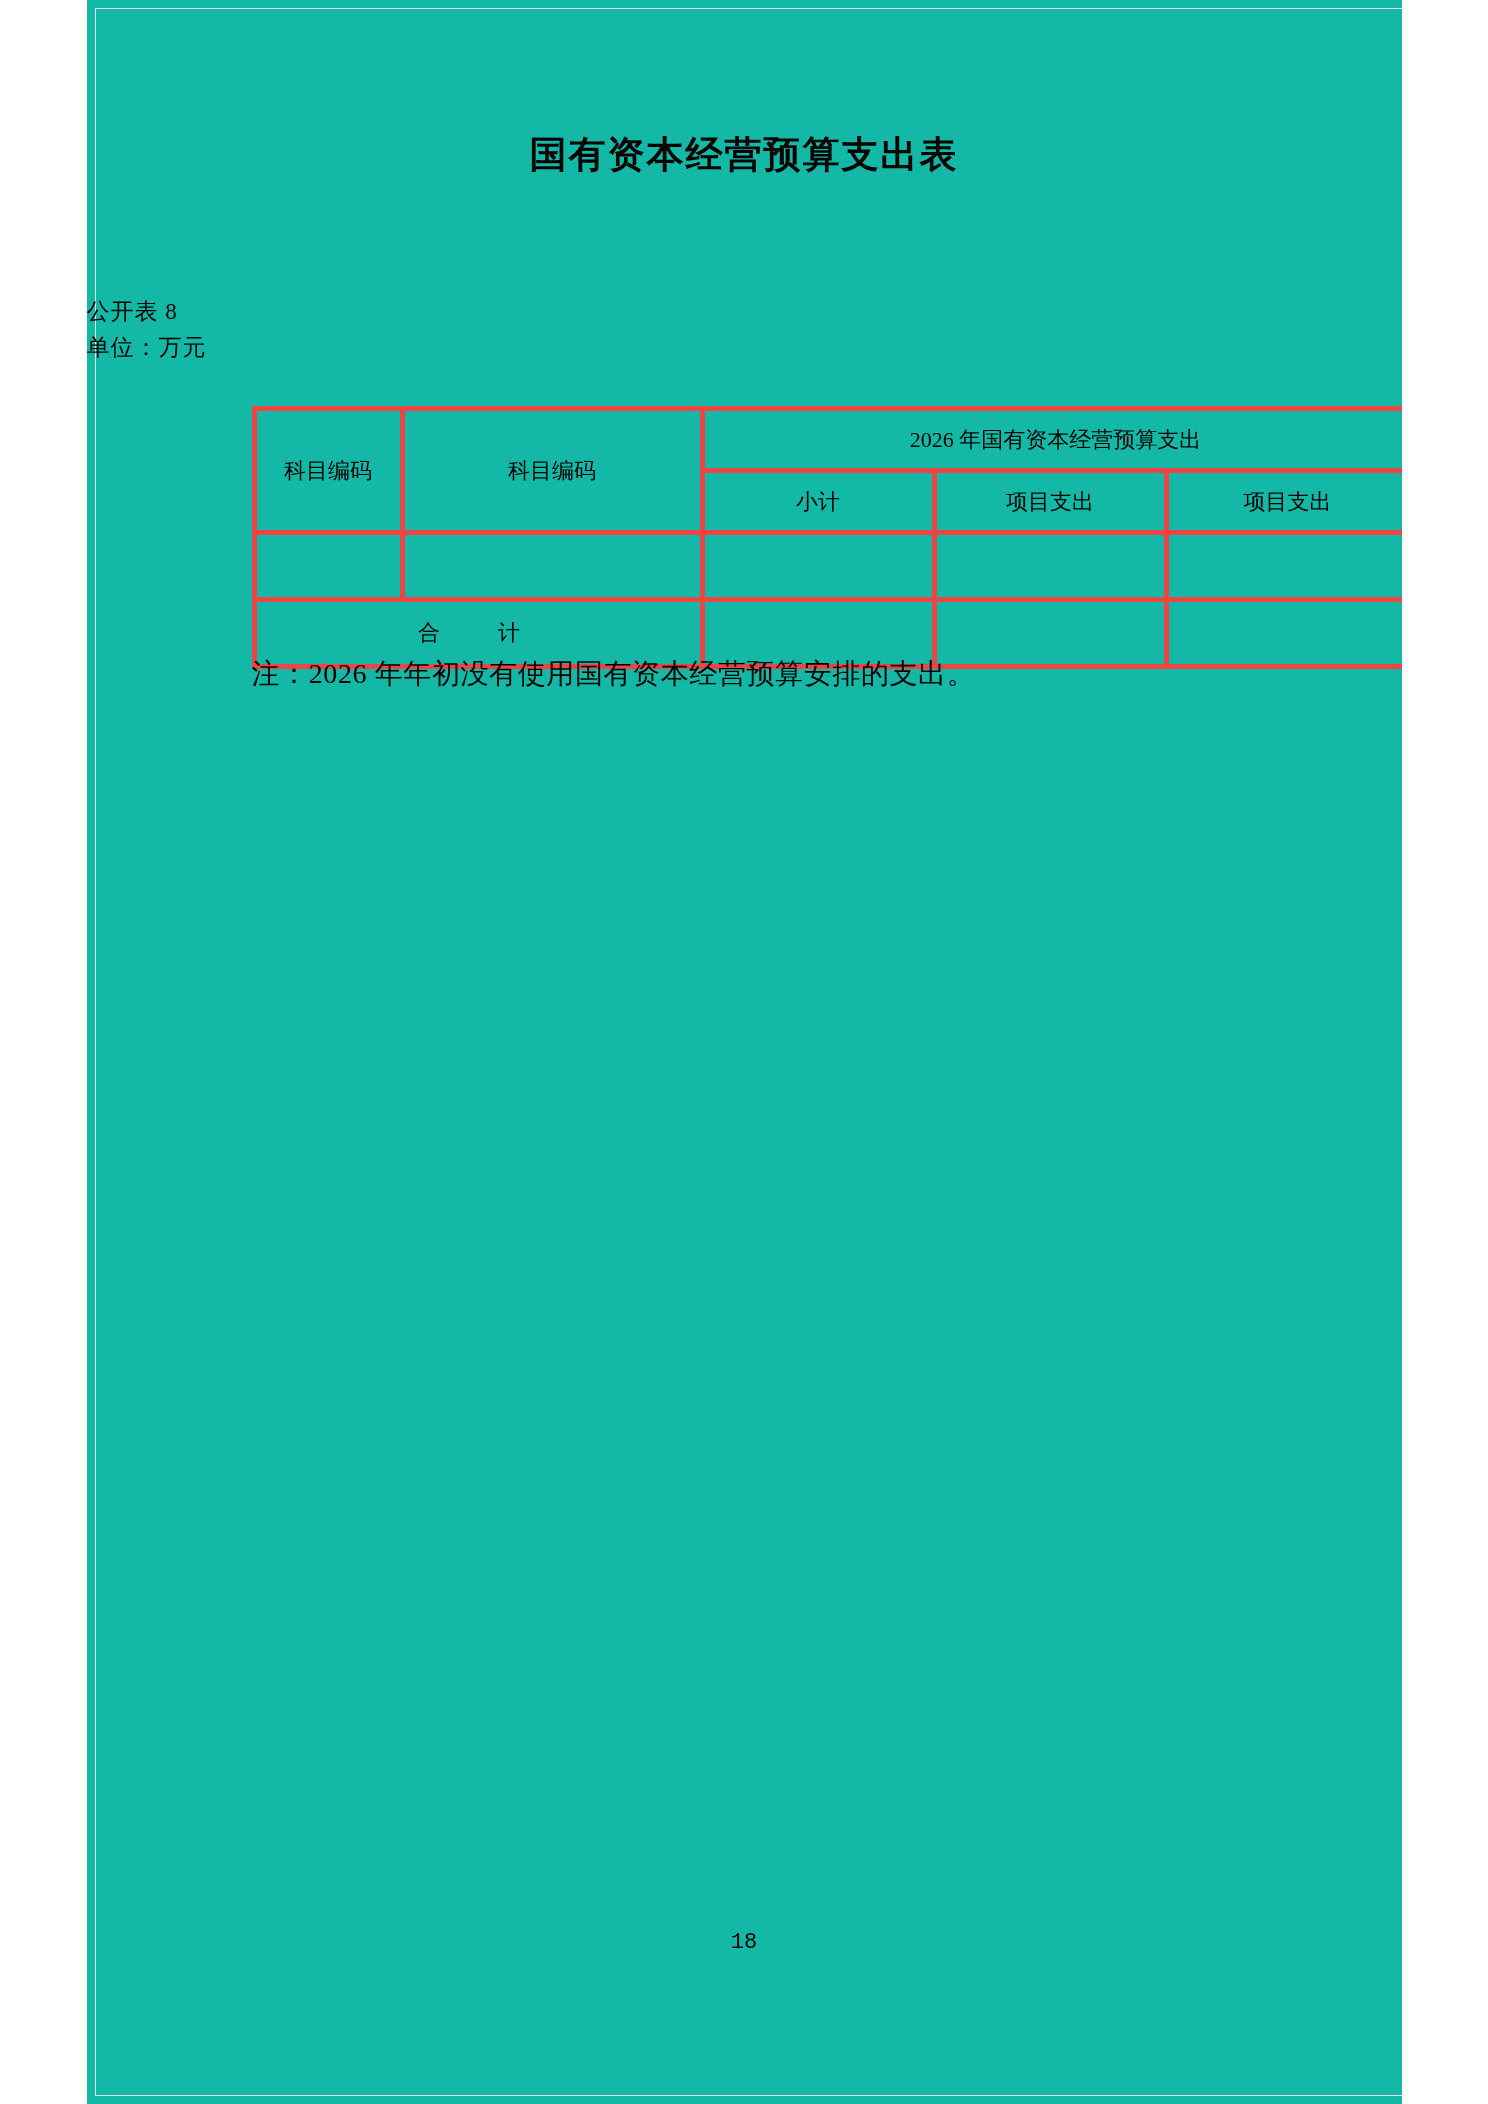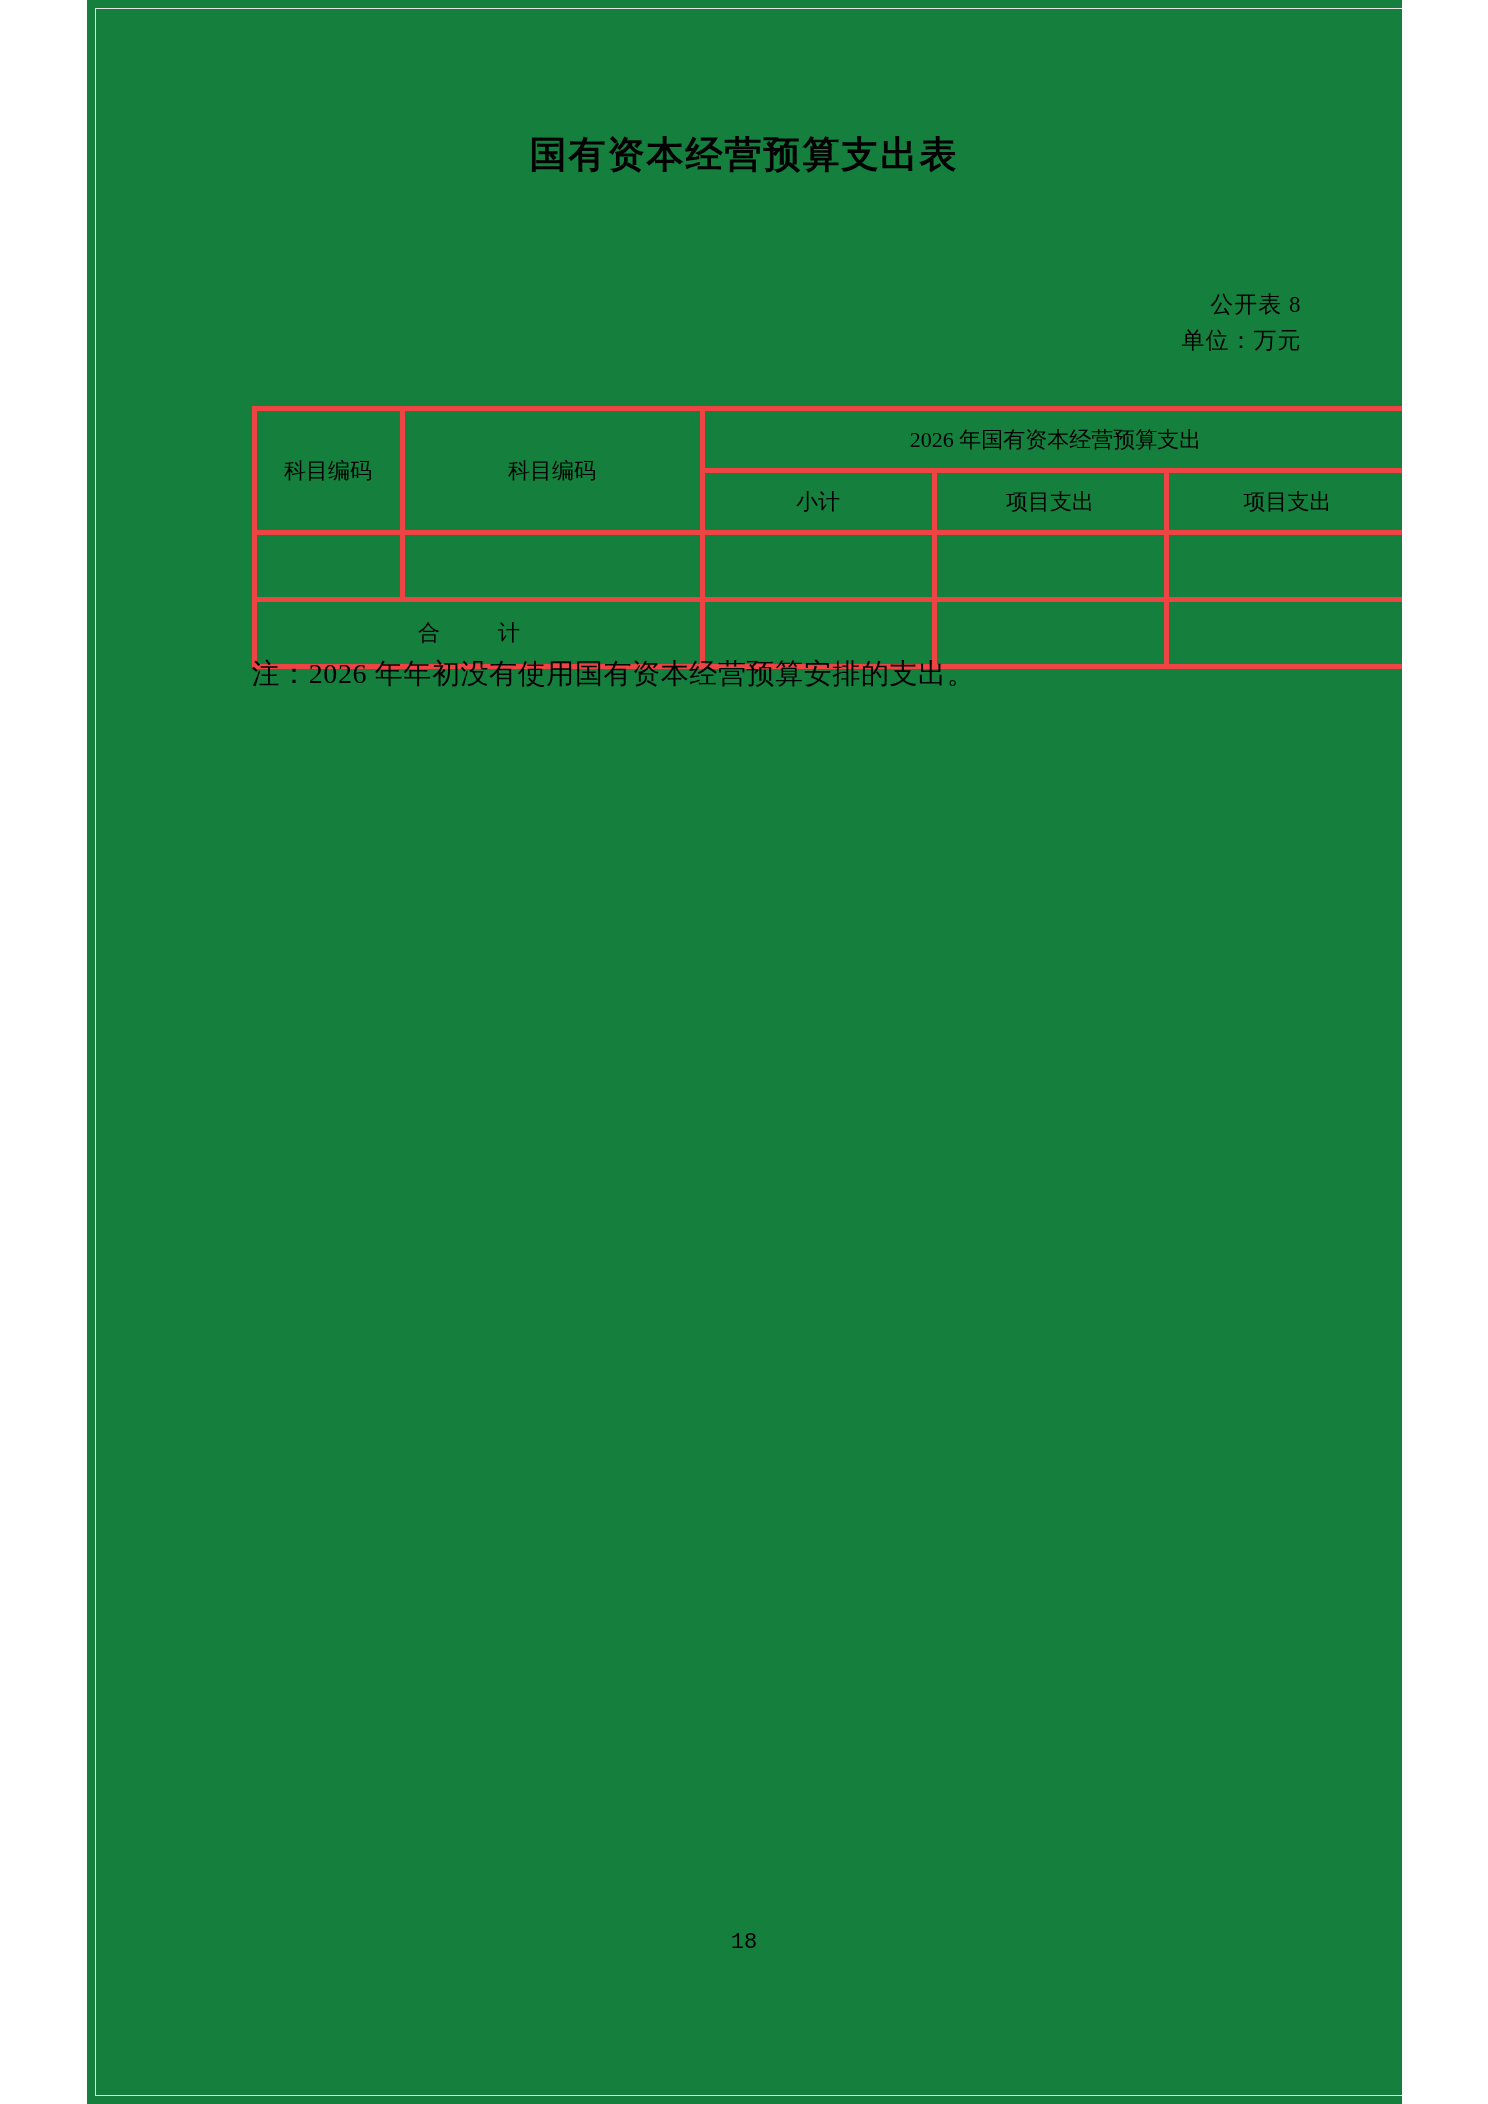--- a/index.html
+++ b/index.html
@@ -9,21 +9,21 @@
   }
   body {
     font-family: "Liberation Serif", "DejaVu Serif", serif;
     color: #000000;
   }
   .page {
     position: relative;
     width: 1315px;
     height: 2104px;
     margin: 0 auto;
-    background: #15803d;
+    background: #14b8a6;
     box-sizing: border-box;
     overflow: hidden;
   }
   .page-border {
     position: absolute;
     left: 8px;
     top: 8px;
     width: 1472px;
     height: 2088px;
     border: 1px solid #e6e6e6;
@@ -37,24 +37,23 @@
     width: 100%;
     text-align: center;
     font-family: "Liberation Sans", "DejaVu Sans", sans-serif;
     font-weight: bold;
     font-size: 37px;
     letter-spacing: 2px;
     color: #000;
   }
   .meta-block {
     position: absolute;
-    top: 287px;
+    top: 294px;
     left: 0;
     width: 1215px;
-    text-align: right;
     font-size: 23px;
     line-height: 1.55;
   }
   .meta-line {
     display: block;
     letter-spacing: 1px;
   }
   table.budget {
     position: absolute;
     top: 406px;

